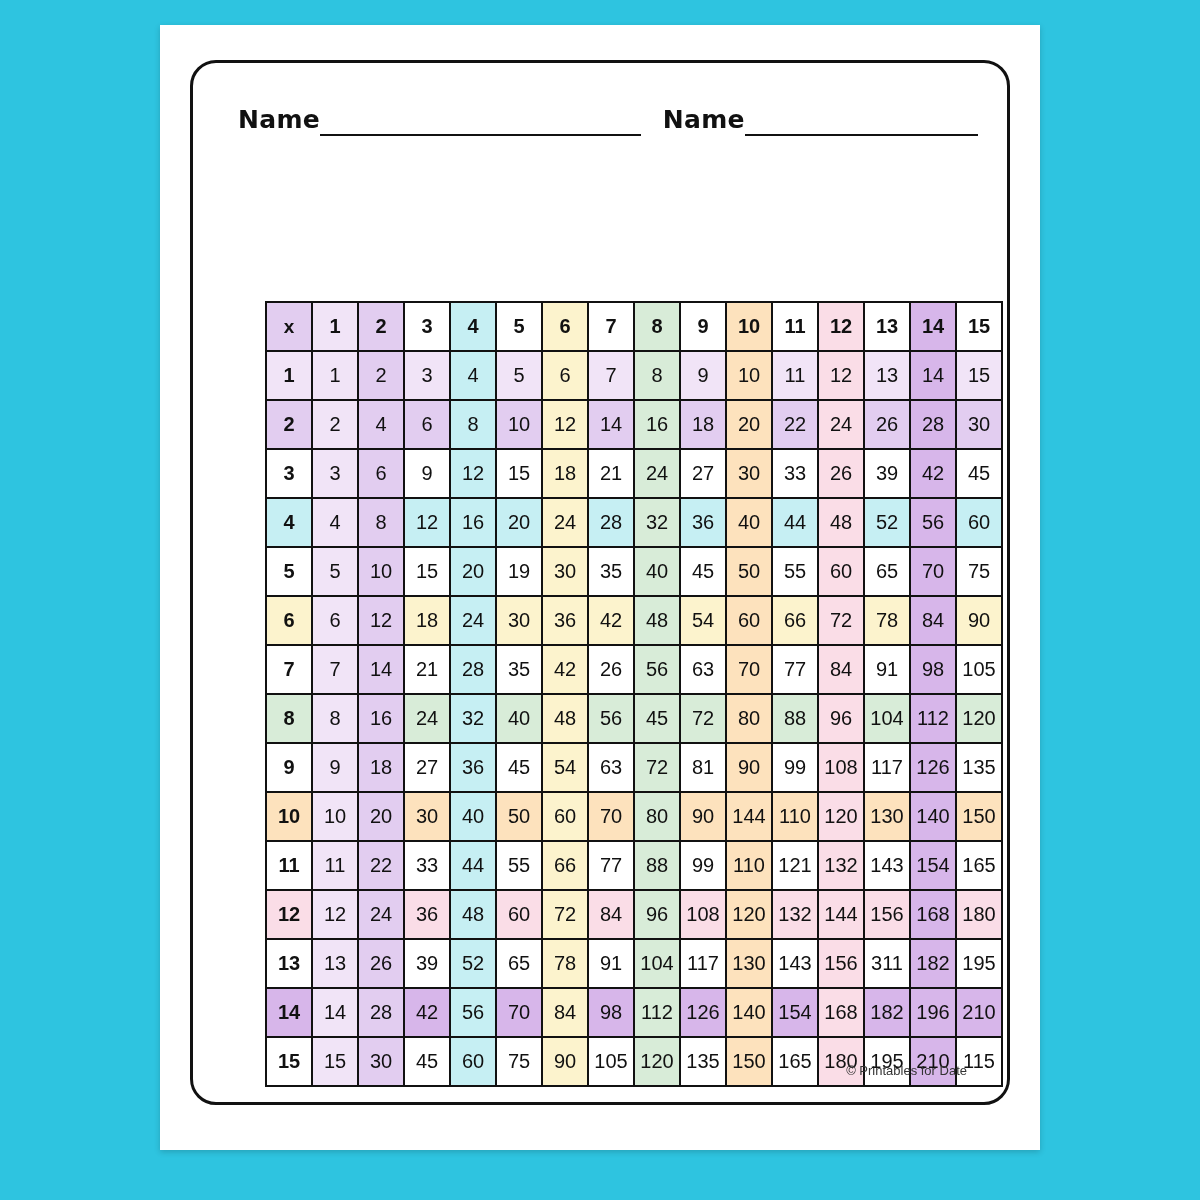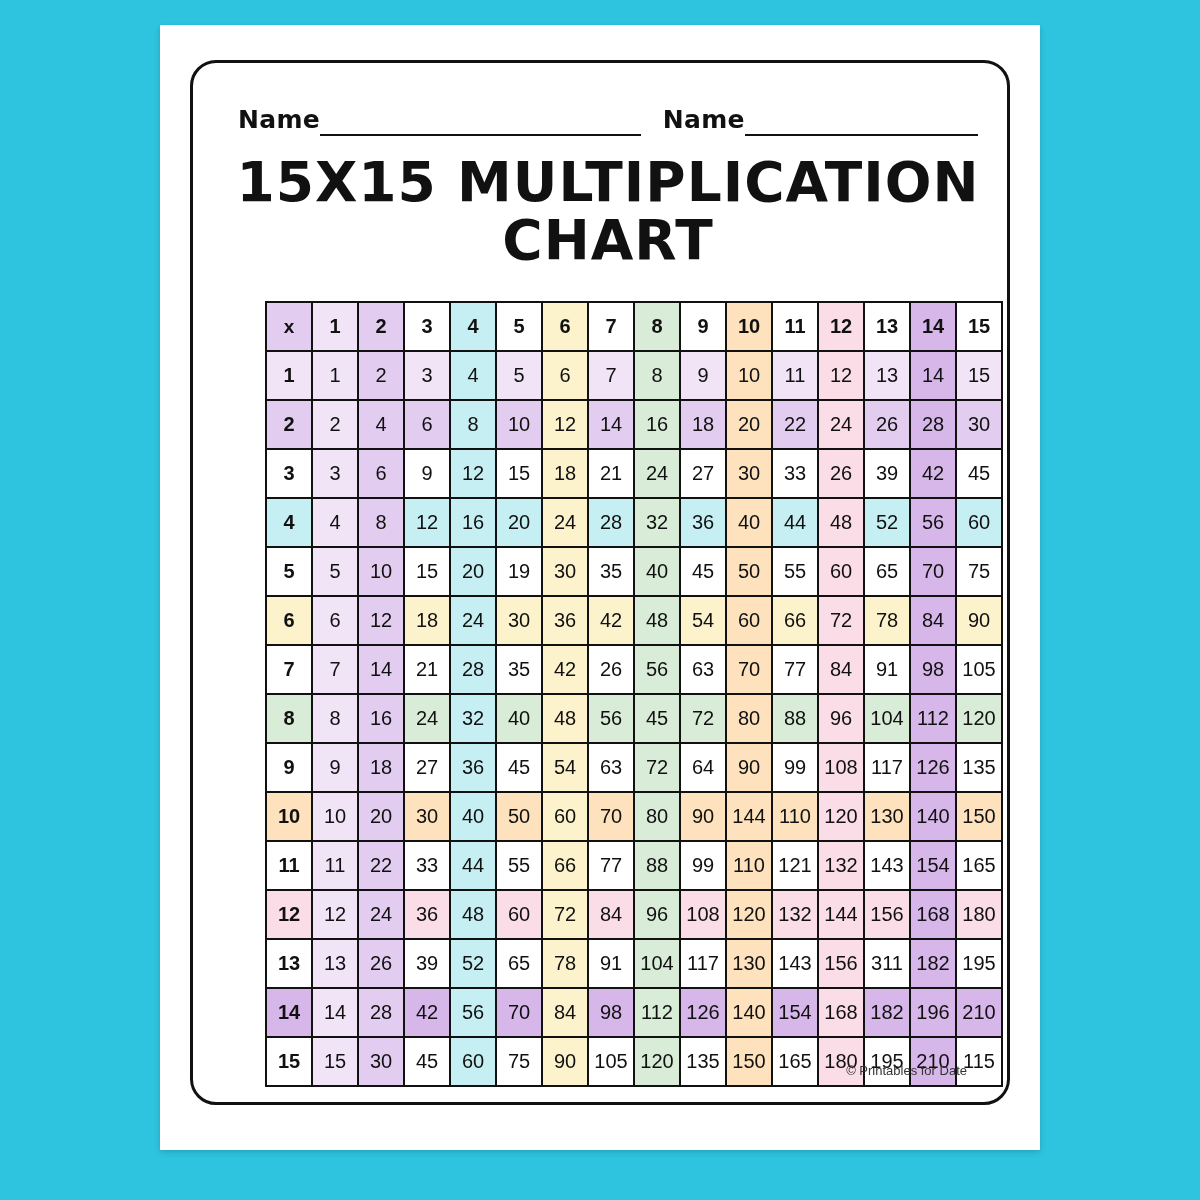--- a/index.html
+++ b/index.html
@@ -118,21 +118,20 @@
 <div class="page-sheet">
   <div class="inner-frame">
 
     <div class="name-date-row">
       <span class="field-label">Name</span>
       <span class="field-line name-line"></span>
       <span class="field-label">Name</span>
       <span class="field-line date-line"></span>
     </div>
 
-    <div class="chart-title">15X15 MULTIPLICATION CHART</div>
 
     <table class="mult-table">
       <tbody id="table-body">
           <tr>
             <td class="corner hdr" style="background: rgb(226, 205, 240);">x</td>
             <td class="hdr" style="background: rgb(241, 228, 247);">1</td>
             <td class="hdr" style="background: rgb(226, 205, 240);">2</td>
             <td class="hdr" style="background: rgb(255, 255, 255);">3</td>
             <td class="hdr" style="background: rgb(198, 239, 243);">4</td>
             <td class="hdr" style="background: rgb(255, 255, 255);">5</td>
@@ -294,21 +293,21 @@
           <tr>
             <td class="hdr" style="background: rgb(255, 255, 255);">9</td>
             <td style="background: rgb(241, 228, 247);">9</td>
             <td style="background: rgb(226, 205, 240);">18</td>
             <td style="background: rgb(255, 255, 255);">27</td>
             <td style="background: rgb(198, 239, 243);">36</td>
             <td style="background: rgb(255, 255, 255);">45</td>
             <td style="background: rgb(252, 243, 205);">54</td>
             <td style="background: rgb(255, 255, 255);">63</td>
             <td style="background: rgb(216, 236, 216);">72</td>
-            <td style="background: rgb(255, 255, 255);">64</td>
+            <td style="background: rgb(255, 255, 255);">81</td>
             <td style="background: rgb(253, 226, 189);">90</td>
             <td style="background: rgb(255, 255, 255);">99</td>
             <td style="background: rgb(250, 221, 231);">108</td>
             <td style="background: rgb(255, 255, 255);">117</td>
             <td style="background: rgb(215, 182, 234);">126</td>
             <td style="background: rgb(255, 255, 255);">135</td>
           </tr>
           <tr>
             <td class="hdr" style="background: rgb(253, 226, 189);">10</td>
             <td style="background: rgb(241, 228, 247);">10</td>

